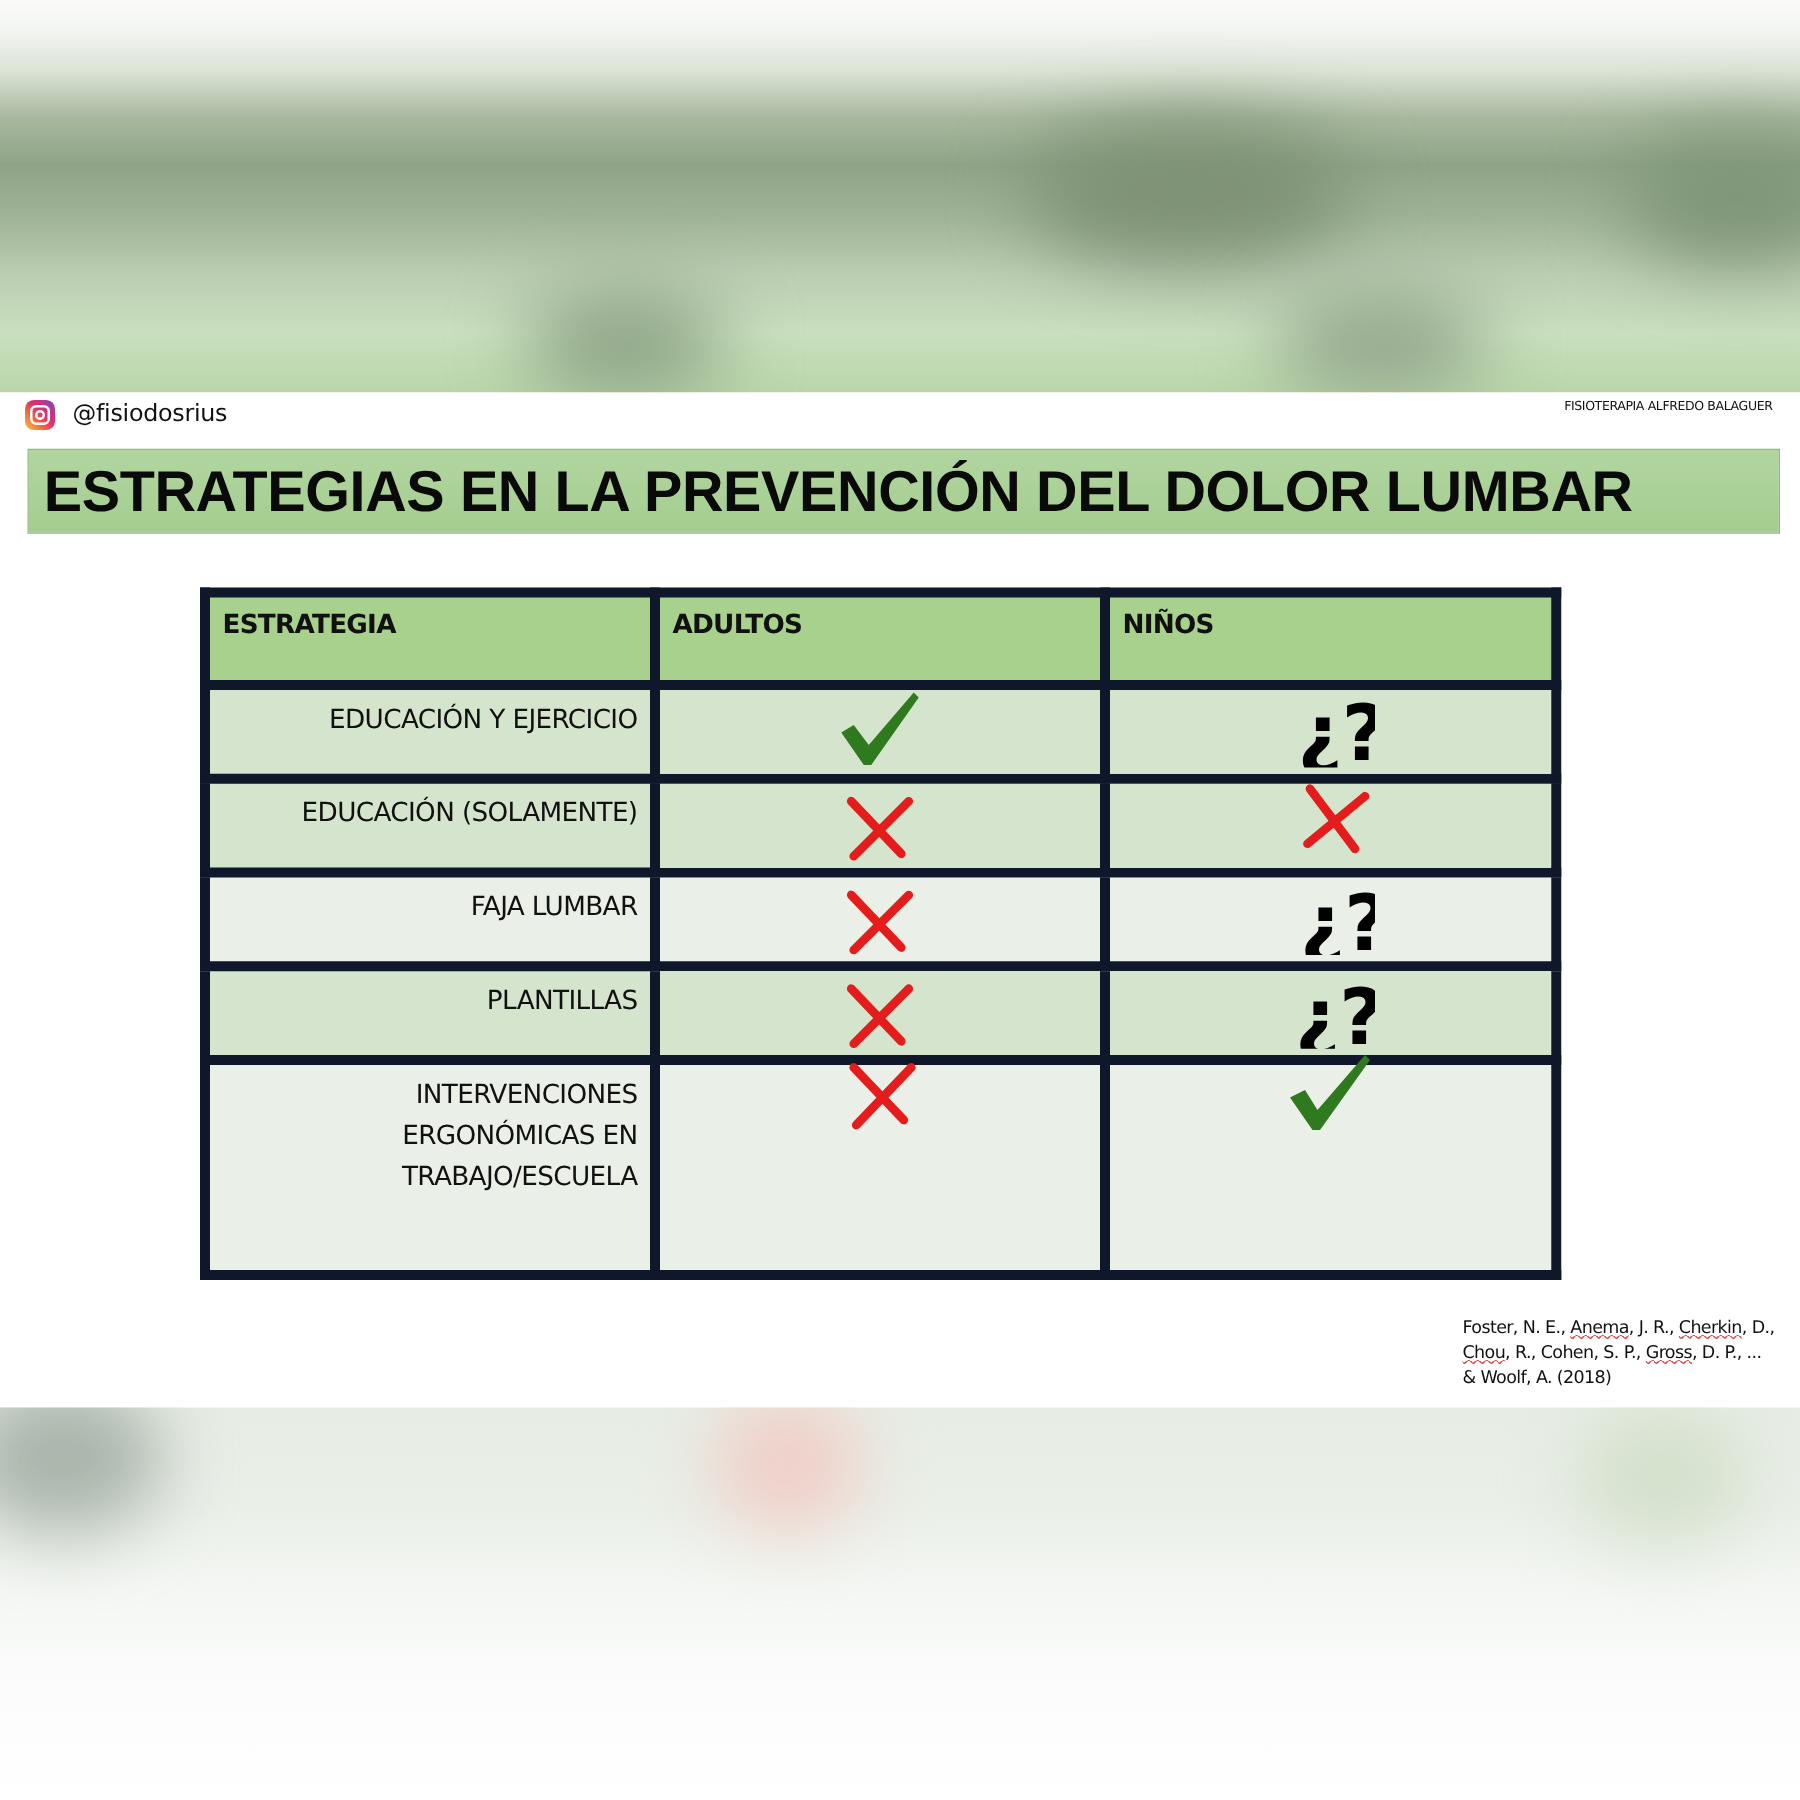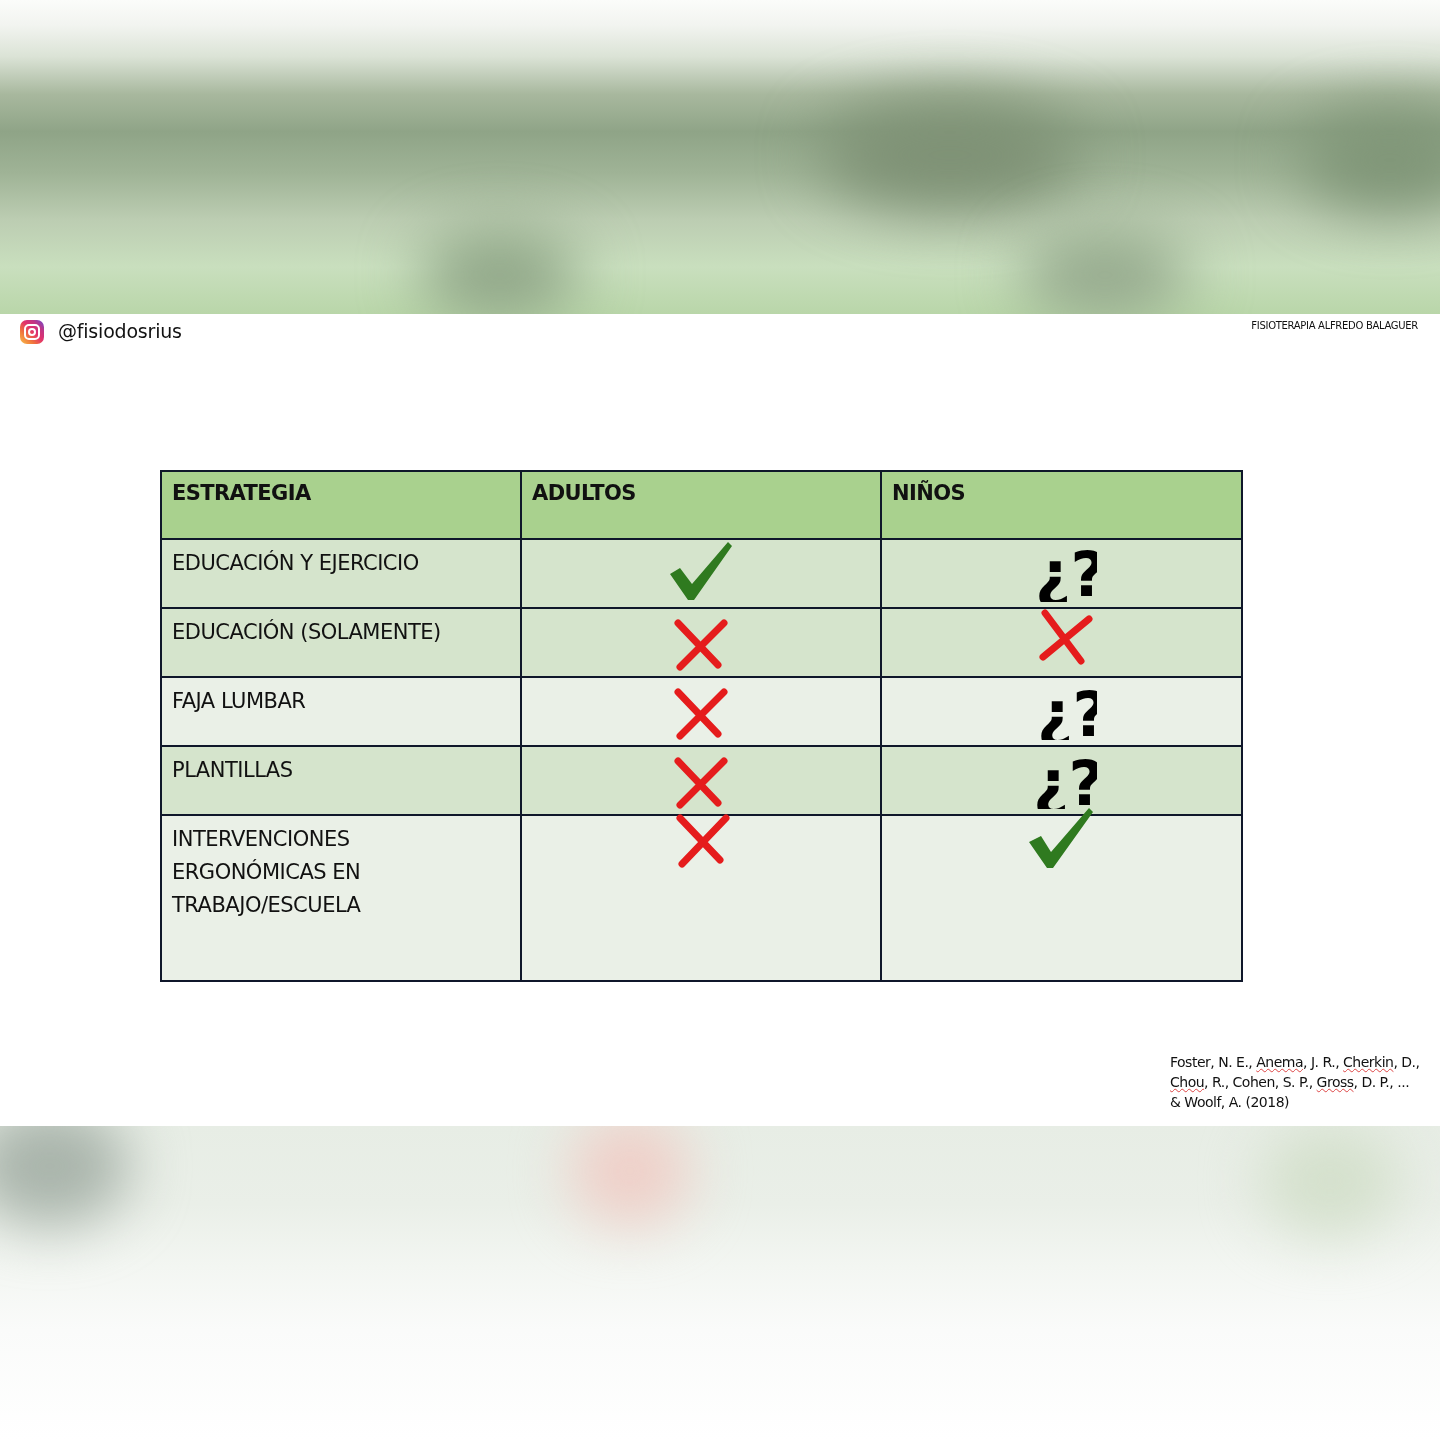--- a/index.html
+++ b/index.html
@@ -53,29 +53,29 @@
     margin: 0; position: absolute; left: 12px; top: 6px;
     font-size: 46px; font-weight: bold; color: #0a0a0a; letter-spacing: -0.3px;
     font-family: "Liberation Sans", sans-serif; white-space: nowrap;
   }
   table.strat {
     position: absolute; left: 160px; top: 156px; width: 1081px;
     border-collapse: collapse; table-layout: fixed;
     font-family: "DejaVu Sans", sans-serif;
   }
   table.strat th, table.strat td {
-    border: 2px solid #0f172a; padding: 0; vertical-align: top; margin-left: 44px;
+    border: 8px solid #0f172a; padding: 0; vertical-align: top; margin-left: 44px;
   }
   table.strat th {
     background: #a9d18e; height: 66px; text-align: left;
     font-size: 21px; font-weight: bold; color: #111; letter-spacing: -0.6px;
   }
   table.strat th span { display: block; padding: 9px 10px 0 10px; }
   table.strat td { height: 66px; font-size: 21px; color: #111; letter-spacing: -0.5px; }
-  table.strat td .label { display: block; padding: 7px 10px 0 10px; line-height: 33px; }
+  table.strat td .label { display: block; padding: 7px 10px 0 10px; line-height: 33px; text-align: right; }
   tr.odd td { background: #d5e4cc; }
   tr.even td { background: #eaf0e7; }
   tr.tall td { height: 164px; }
   td.mark { text-align: center; vertical-align: middle; position: relative; }
   .sym { display: inline-block; position: relative; width: 70px; height: 62px; }
   .sym svg { width: 100%; height: 100%; }
   .refs {
     position: absolute; left: 1170px; top: 738px; width: 260px;
     font-size: 14px; color: #111; line-height: 20px;
     font-family: "DejaVu Sans", sans-serif; letter-spacing: -0.5px;
@@ -92,20 +92,23 @@
   <div class="blob" style="left:1020px;top:230px;width:170px;height:90px;background:#95a98d;"></div>
 </div>
 
 <div class="slide">
   <div class="topbar">
     <div class="ig-icon"></div>
     <div class="handle">@fisiodosrius</div>
     <div class="brand">FISIOTERAPIA ALFREDO BALAGUER</div>
   </div>
 
+  <div class="title-bar">
+    <h1>ESTRATEGIAS EN LA PREVENCIÓN DEL DOLOR LUMBAR</h1>
+  </div>
 
   <table class="strat">
     <colgroup>
         <col style="width:360px">
         <col style="width:360px">
         <col style="width:361px">
       </colgroup>
     <thead>
       <tr>
         <th>

